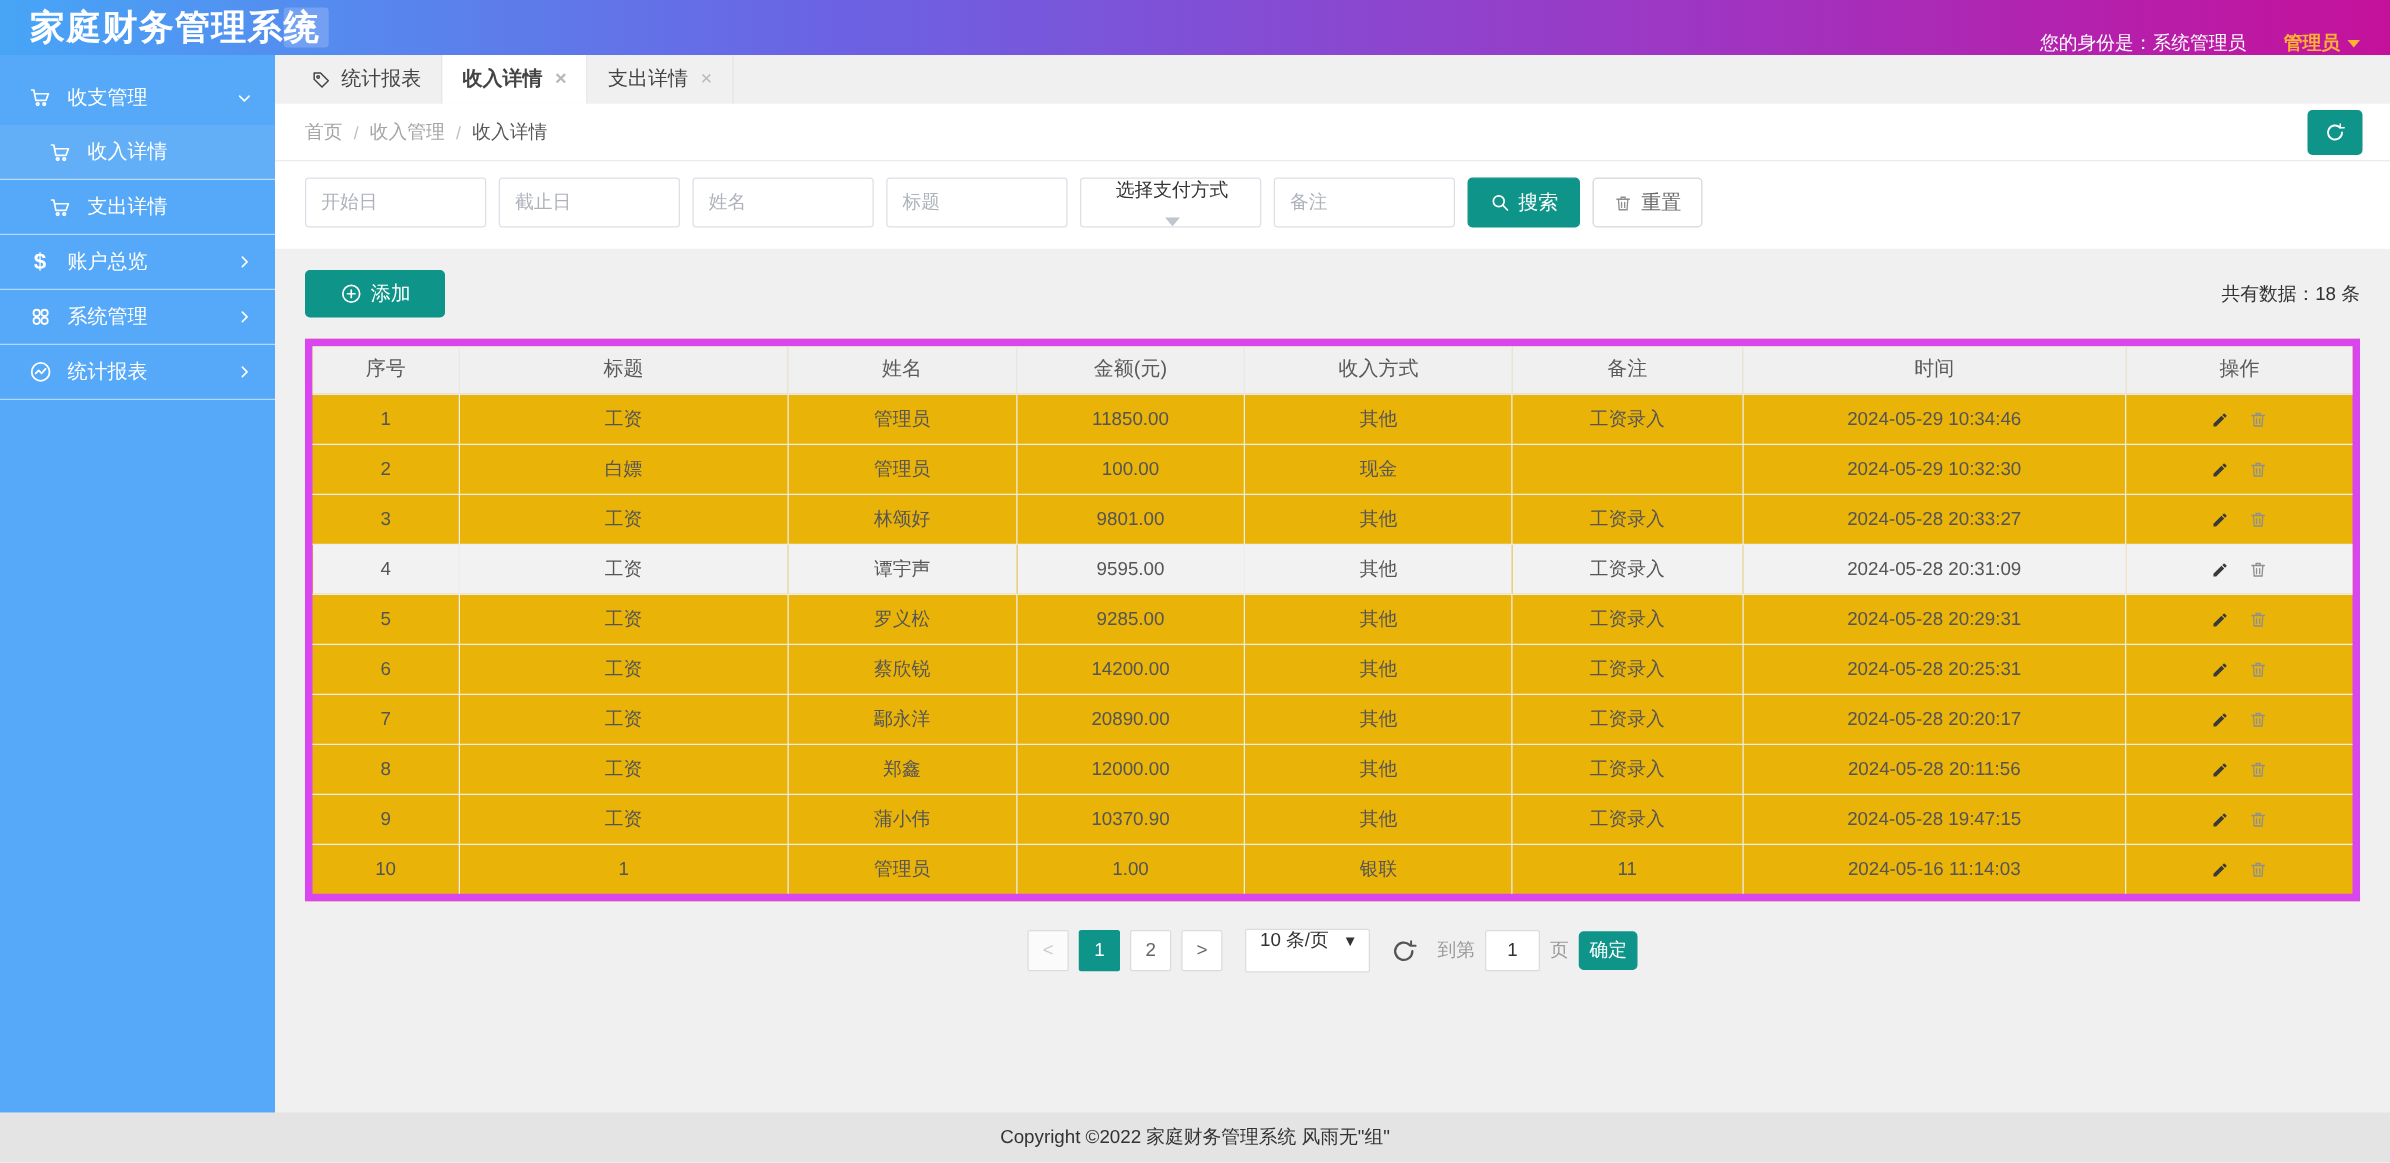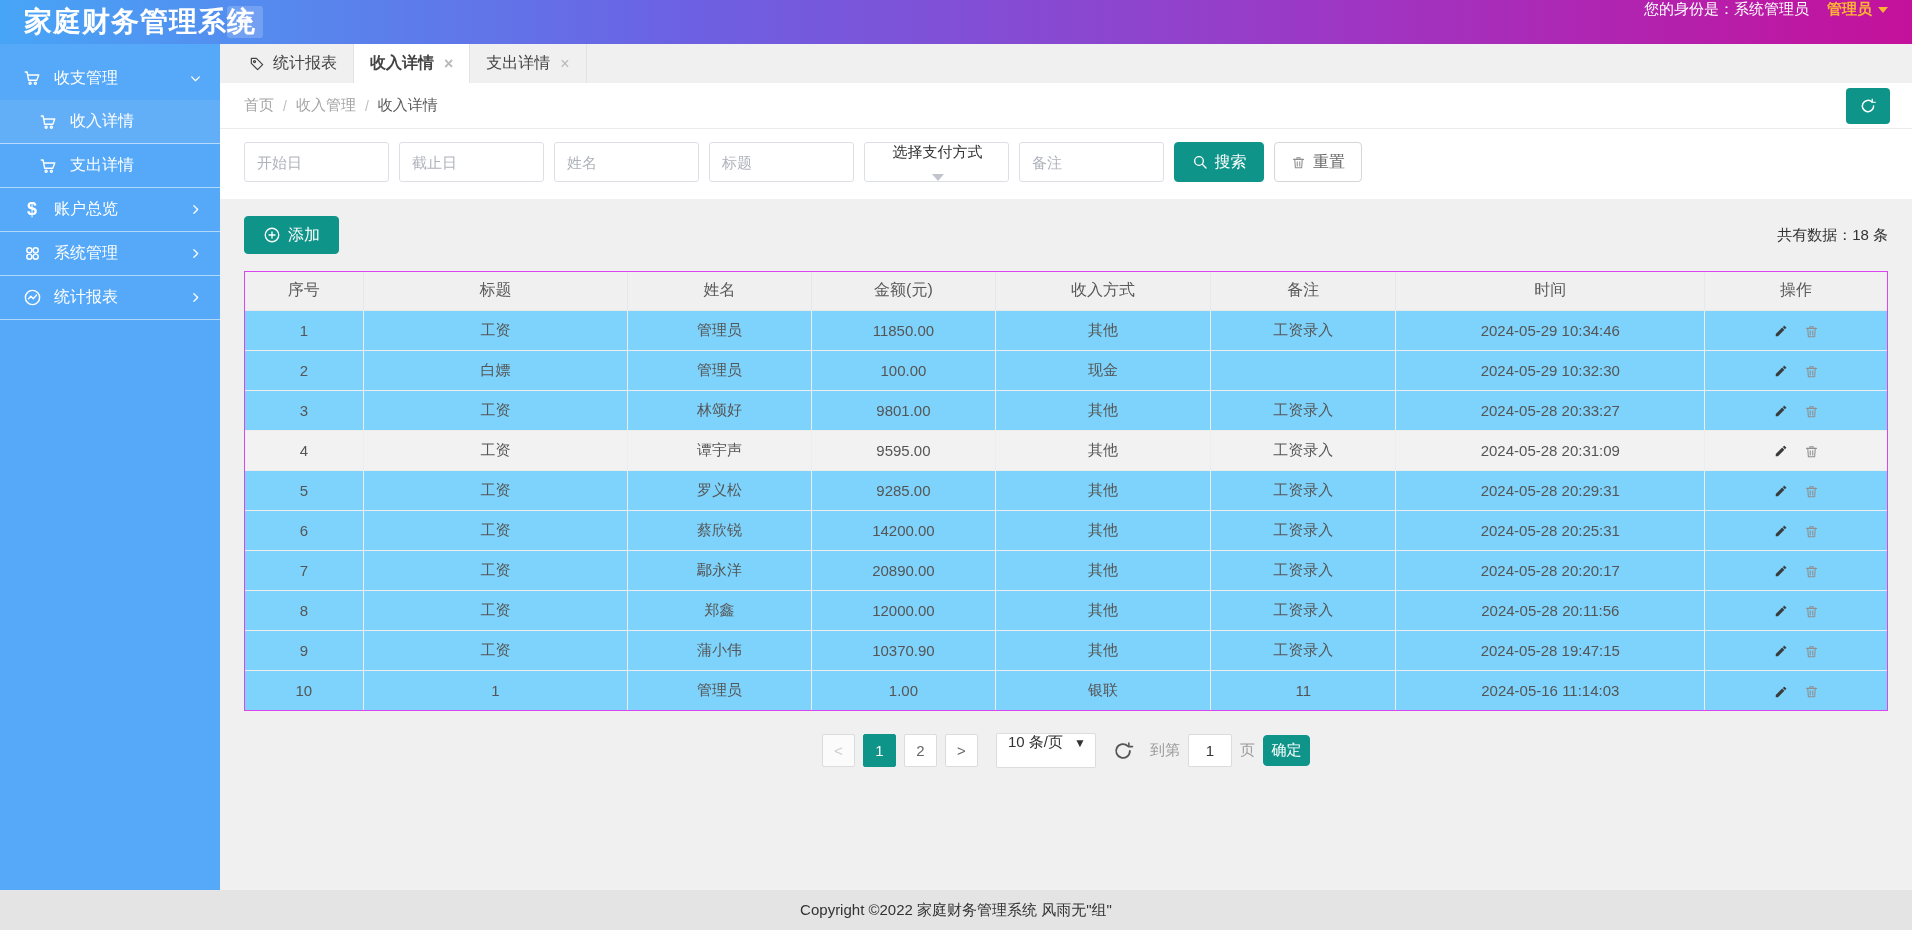--- a/index.html
+++ b/index.html
@@ -7,21 +7,21 @@
   body { font-family:"Liberation Sans","DejaVu Sans",sans-serif; background:#f0f0f0; position:relative; color:#555; }
 
   
   .app-header { position:absolute; top:0; left:0; right:0; height:44px;
     background:linear-gradient(90deg,#47A5F6 0%,#6B62E3 35%,#9D37C4 70%,#C4119B 100%);
     display:flex; align-items:center; color:#fff; z-index:5; }
   .app-title { font-size:28px; font-weight:bold; margin-left:24px; letter-spacing:1px; }
   .menu-toggle { position:absolute; left:227px; top:6px; width:36px; height:32px;
     background:rgba(255,255,255,0.18); border:none; border-radius:3px; cursor:pointer;
     display:flex; align-items:center; justify-content:center; }
-  .header-right { position:absolute; right:24px; top:0; height:44px; display:flex; align-items:flex-start; gap:18px; }
+  .header-right { position:absolute; right:24px; top:0; height:44px; display:flex; align-items:flex-end; gap:30px; }
   .identity { font-size:15px; color:#fff; }
   .user-menu { font-size:15px; font-weight:bold; color:#FFB332; display:flex; align-items:center; gap:6px; cursor:pointer; }
   .caret-down { width:0; height:0; border-left:5px solid transparent; border-right:5px solid transparent; border-top:6px solid #FFB332; display:inline-block; }
 
   
   .sidebar { position:absolute; left:0; top:44px; bottom:40px; width:220px; background:#55A9F8; z-index:4; }
   .sidebar-menu { padding-top:12px; }
   .nav-item { height:44px; display:flex; align-items:center; color:#fff; font-size:16px; cursor:pointer; position:relative; }
   .nav-group { padding-left:22px; }
   .nav-sub { padding-left:38px; }
@@ -44,37 +44,37 @@
 
   
   .crumb-bar { height:46px; background:#fff; display:flex; align-items:center; padding-left:24px; position:relative; border-bottom:1px solid #ececec; }
   .crumb { font-size:15px; color:#a5a5a5; }
   .crumb.current { color:#595959; }
   .crumb-sep { color:#c0c0c0; margin:0 9px; font-size:14px; }
   .refresh-btn { position:absolute; right:22px; top:5px; width:44px; height:36px; background:#0E9488; border:none; border-radius:4px; cursor:pointer; display:flex; align-items:center; justify-content:center; }
 
   
   .filter-bar { background:#fff; padding:13px 24px 17px 24px; display:flex; align-items:center; gap:10px; }
-  .f-input { width:145px; height:40px; border:1px solid #dcdfe6; border-radius:3px; padding:0 12px; font-size:15px; color:#000000; background:#fff; font-family:Liberation Sans, sans-serif; }
+  .f-input { width:145px; height:40px; border:1px solid #dcdfe6; border-radius:3px; padding:0 12px; font-size:15px; color:#000000; background:#fff; font-family:Liberation Mono, monospace; }
   .f-input::placeholder { color:#aeb2bb; }
   .f-select { width:145px; height:40px; border:1px solid #dcdfe6; border-radius:3px; padding:0 10px 0 12px; font-size:15px; color:#333; background:#fff; display:flex; align-items:center; justify-content:space-between; cursor:pointer;flex-direction:column; }
   .select-arrow { width:0; height:0; border-left:6px solid transparent; border-right:6px solid transparent; border-top:7px solid #c0c4cc; }
   .btn { display:inline-flex; align-items:center; justify-content:center; gap:7px; border-radius:4px; cursor:pointer; font-size:16px; font-family:inherit; }
   .btn-teal { background:#0E9488; color:#fff; border:1px solid #0E9488; }
   .btn-plain { background:#fff; color:#666; border:1px solid #d5d5d5; }
   .search-btn { width:90px; height:40px; }
   .reset-btn { width:88px; height:40px; }
 
   
   .toolbar { display:flex; align-items:center; justify-content:space-between; padding:17px 24px 0 24px; }
-  .add-btn { width:95px; height:38px; }
+  .add-btn { width:112px; height:38px; }
   .total-label { font-size:15px; color:#333; }
 
   
-  .table-wrap { margin:17px 24px 0 24px; background:#7dd3fc; border:1px solid #d946ef; }
+  .table-wrap { margin:17px 24px 0 24px; background:#eab308; border:6px solid #d946ef; }
   table { width:100%; border-collapse:collapse; table-layout:fixed; }
   th { height:38px; background:#f0f0f0; color:#5a5a5a; font-weight:normal; font-size:16px; border-right:1px solid #e8e8e8; border-bottom:1px solid #e8e8e8; }
   th:last-child { border-right:none; }
   td { height:40px; text-align:center; font-size:15px; color:#555; border-right:1px solid #ededed; border-bottom:1px solid #ededed; overflow:hidden; white-space:nowrap; }
   td:last-child { border-right:none; }
   tr:last-child td { border-bottom:none; }
   tr.hl td { background:#f2f2f2; }
   .act { display:inline-flex; vertical-align:middle; cursor:pointer; margin:0 6px; }
 
   

